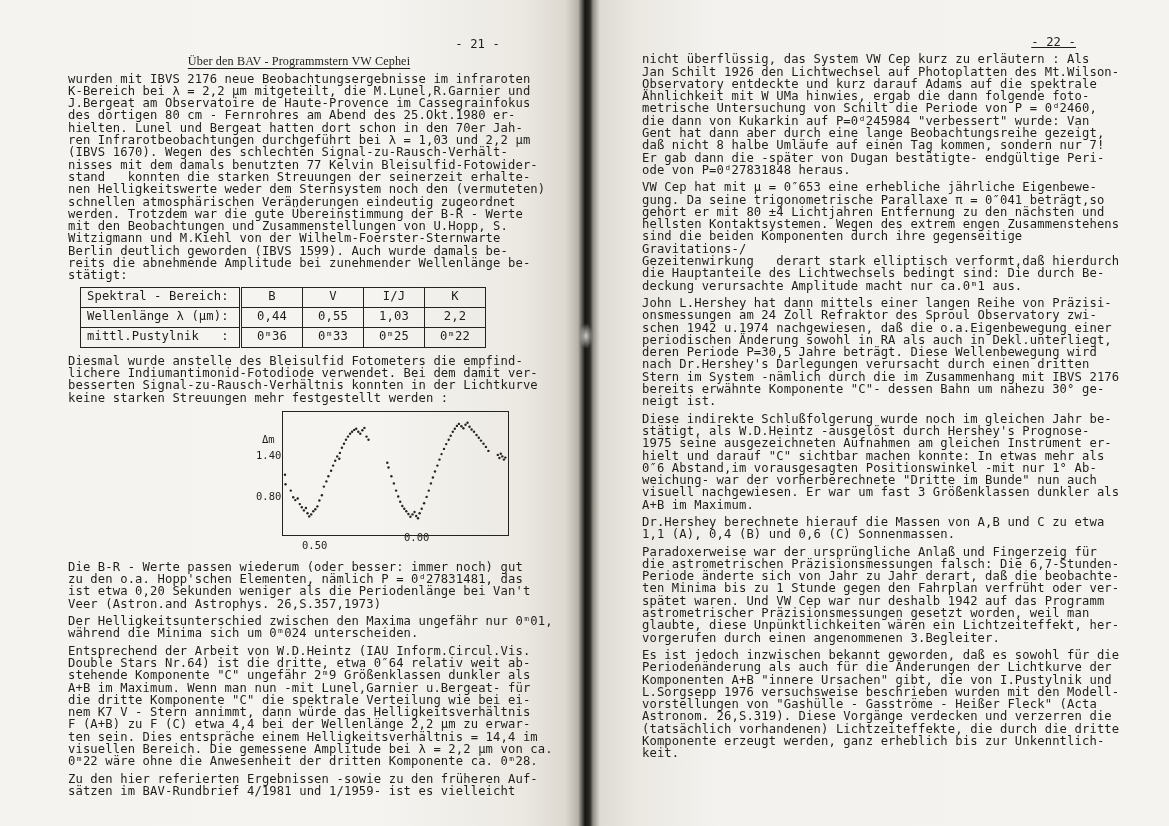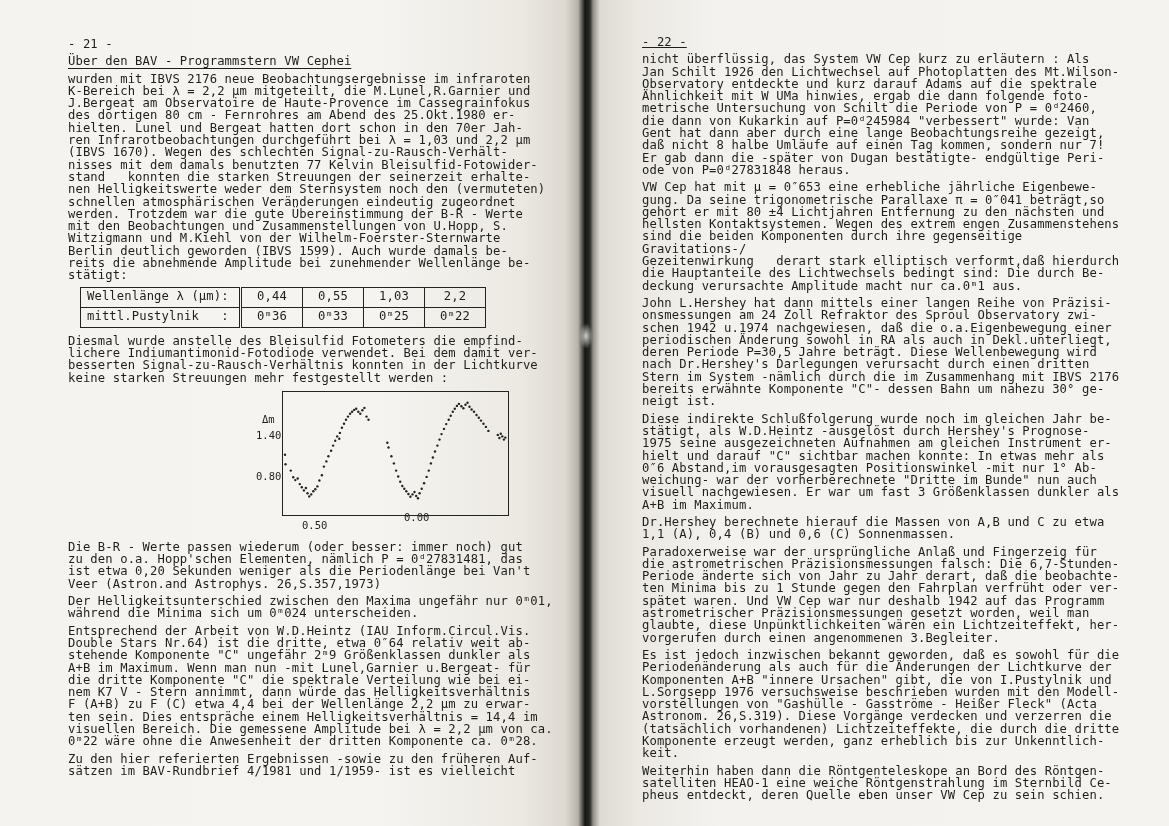--- a/index.html
+++ b/index.html
@@ -10,25 +10,25 @@
     background:
       linear-gradient(90deg,
         #f4f3ef 0px,#f5f4f0 380px,#ece9e3 520px,#ddd9d1 565px,#b7b3aa 578px,
         #454440 583px,#15140f 585px,#2e2d29 590px,#8f8c84 593px,
         #dedbd4 600px,#ebe8e2 635px,#f3f2ee 720px,#f4f3ef 1169px);
   }
   .page{position:absolute;font-size:12.2px;line-height:12.3px;letter-spacing:0.12px;}
   .page p{margin:0 0 5px 0;white-space:pre-wrap;}
   .page-left{left:68px;top:38px;width:496px;}
   .page-right{left:642px;top:36px;width:490px;}
-  .pageno{text-align:left;margin:0;white-space:pre;}
+  .pageno{text-align:right;margin:0;white-space:pre;}
   .pageno-left{padding-right:64px;margin-bottom:21px;}
   .pageno-right{padding-right:56px;margin-bottom:18px;text-decoration:underline;}
-  .doc-title{text-align:left;padding-right:34px;margin-bottom:12px;
-    text-decoration:underline;text-underline-offset:3px;white-space:pre;}
+  .doc-title{text-align:center;padding-right:34px;margin-bottom:12px;
+    text-decoration:underline;text-underline-offset:3px;white-space:pre;font-family:Liberation Serif, serif;}
   
   table.spec{border-collapse:collapse;margin:2px 0 7px 12px;
     font-size:12.2px;line-height:12.3px;letter-spacing:0.12px;}
   table.spec td{border:1.4px solid #24231f;padding:2.5px 6px 3.5px 6px;
     text-align:center;white-space:pre;height:13px;}
   table.spec td.rowhead{text-align:left;width:146px;}
   table.spec td.dbl{border-left:3px double #24231f;}
   table.spec td.val{min-width:48px;}
   
   .figure{position:relative;height:146px;margin:1px 0 6px 0;}
@@ -67,20 +67,27 @@
 schnellen atmosphärischen Veränderungen eindeutig zugeordnet
 werden. Trotzdem war die gute Übereinstimmung der B-R - Werte
 mit den Beobachtungen und Zusammenstellungen von U.Hopp, S.
 Witzigmann und M.Kiehl von der Wilhelm-Foerster-Sternwarte
 Berlin deutlich geworden (IBVS 1599). Auch wurde damals be-
 reits die abnehmende Amplitude bei zunehmender Wellenlänge be-
 stätigt:</p>
 
   <table class="spec">
     <tbody>
+      <tr>
+        <td class="rowhead">Spektral - Bereich:</td>
+        <td class="dbl val">B</td>
+        <td class="val">V</td>
+        <td class="val">I/J</td>
+        <td class="val">K</td>
+      </tr>
       <tr>
         <td class="rowhead">Wellenlänge λ (µm):</td>
         <td class="dbl val">0,44</td>
         <td class="val">0,55</td>
         <td class="val">1,03</td>
         <td class="val">2,2</td>
       </tr>
       <tr>
         <td class="rowhead">mittl.Pustylnik   :</td>
         <td class="dbl val">0ᵐ36</td>
@@ -274,16 +281,13 @@
 vorgerufen durch einen angenommenen 3.Begleiter.</p>
   <p>Es ist jedoch inzwischen bekannt geworden, daß es sowohl für die
 Periodenänderung als auch für die Änderungen der Lichtkurve der
 Komponenten A+B "innere Ursachen" gibt, die von I.Pustylnik und
 L.Sorgsepp 1976 versuchsweise beschrieben wurden mit den Modell-
 vorstellungen von "Gashülle - Gasströme - Heißer Fleck" (Acta
 Astronom. 26,S.319). Diese Vorgänge verdecken und verzerren die
 (tatsächlich vorhandenen) Lichtzeiteffekte, die durch die dritte
 Komponente erzeugt werden, ganz erheblich bis zur Unkenntlich-
 keit.</p>
-  <p>Weiterhin haben dann die Röntgenteleskope an Bord des Röntgen-
-satelliten HEAO-1 eine weiche Röntgenstrahlung im Sternbild Ce-
-pheus entdeckt, deren Quelle eben unser VW Cep zu sein schien.</p>
 </div>
 
 </body></html>

